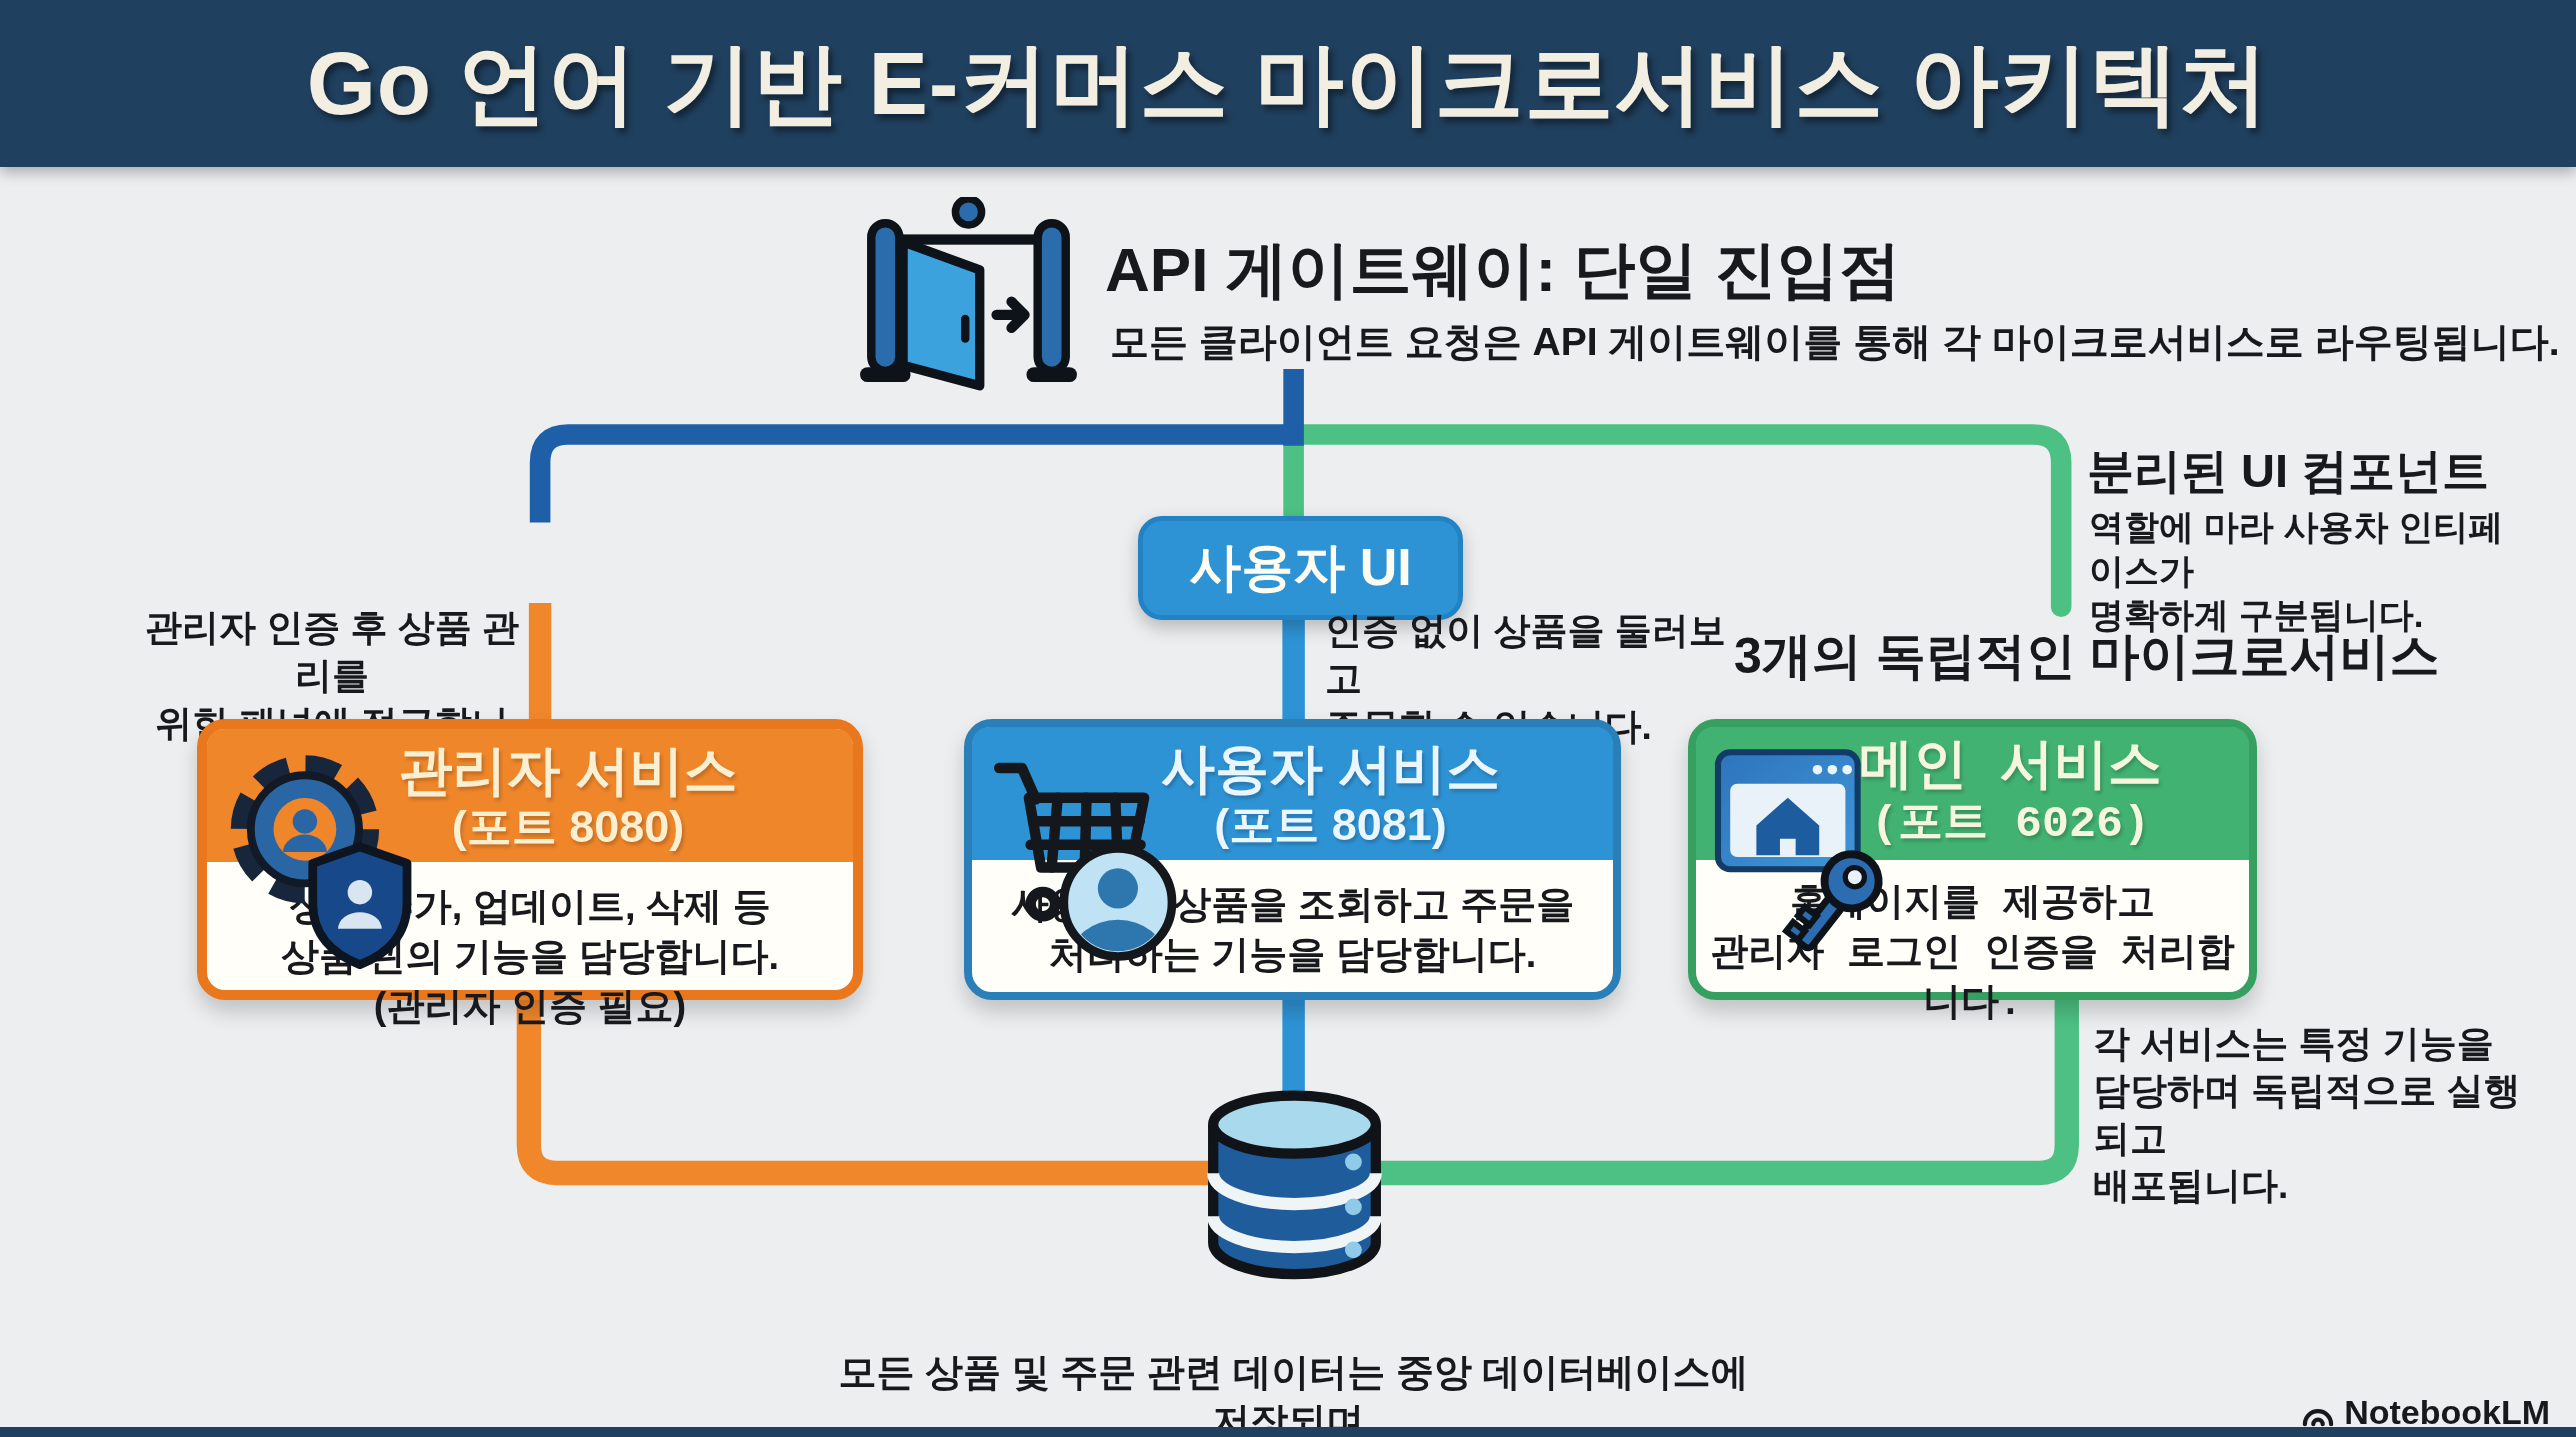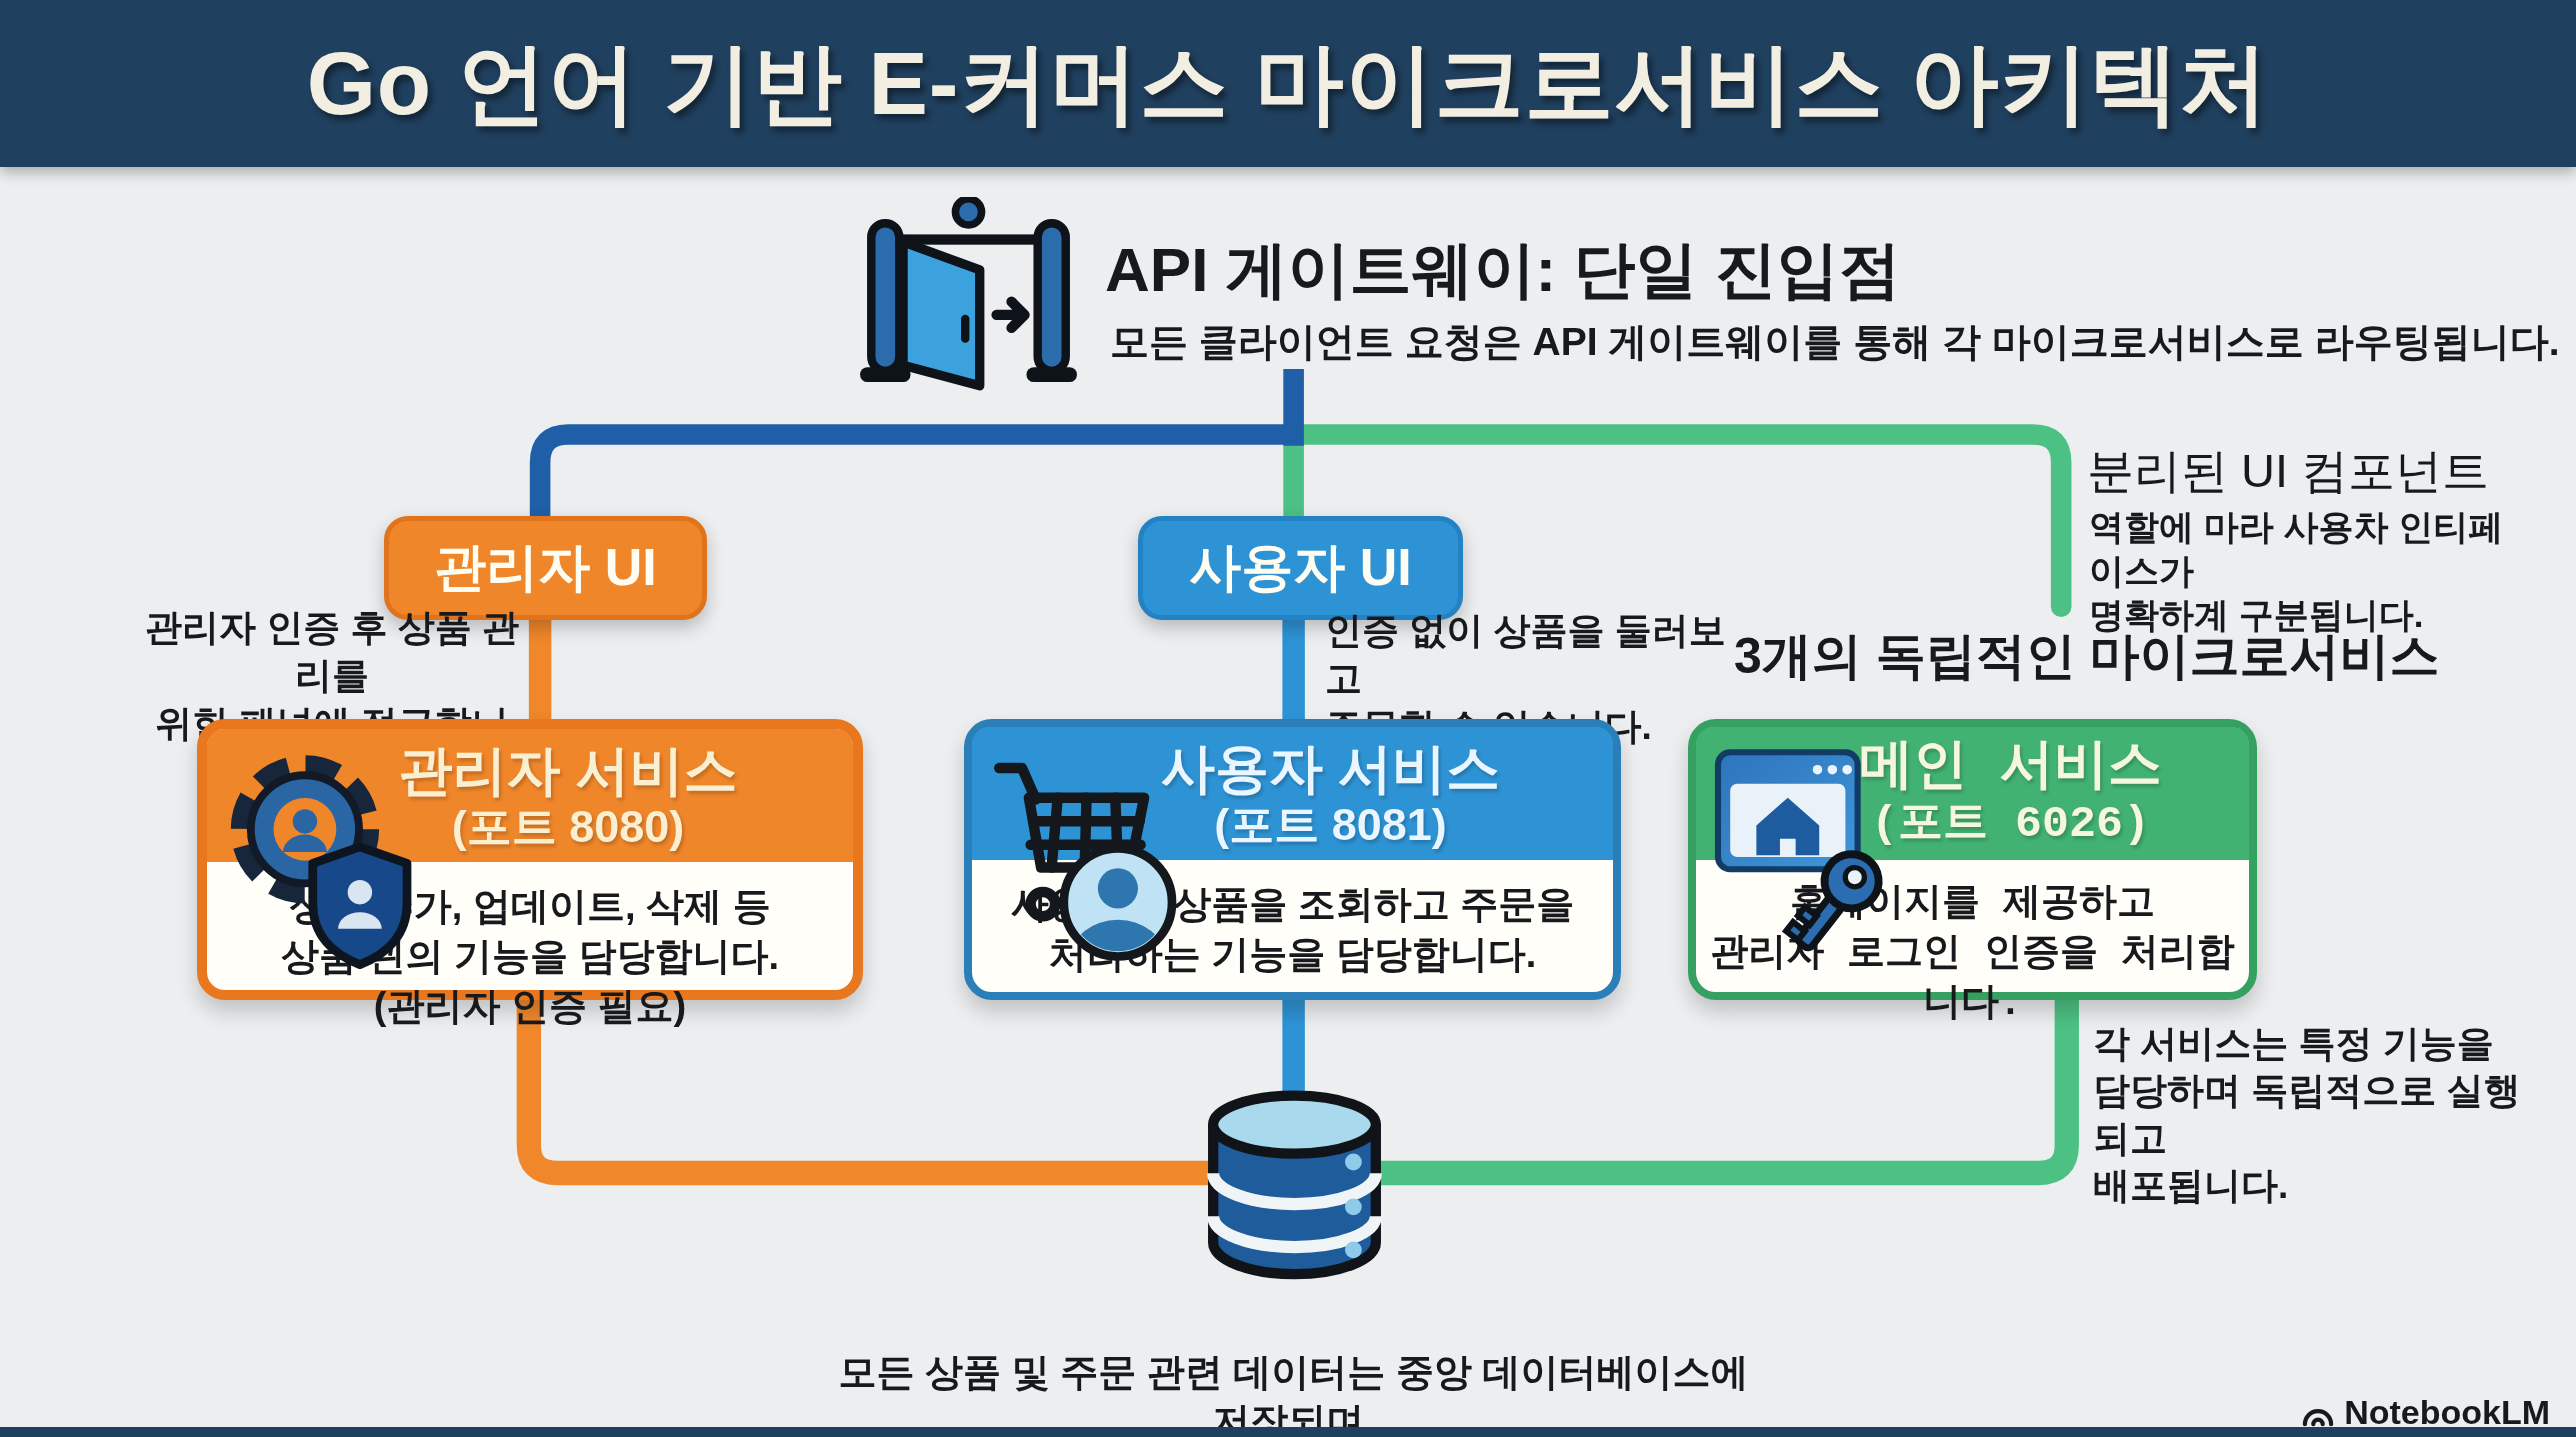--- a/index.html
+++ b/index.html
@@ -36,21 +36,21 @@
     color:#FFFDF2; font-weight:700; font-size:52px;
     box-shadow:0 7.5px 17px rgba(0,0,0,.22); white-space:nowrap;
   }
   .pill-orange { left:384px; top:516px; width:313px; height:94px; background:#F0862A; border:5.6px solid #E1731C; }
   .pill-blue   { left:1138px; top:516px; width:315px; height:94px; background:#2E93D5; border:5.6px solid #2282C4; }
 
   .side-text { font-size:37px; font-weight:700; line-height:1.3; white-space:pre-line; }
   .admin-desc { left:140px; top:604px; width:384px; text-align:center; }
   .user-desc  { left:1318px; top:607px; width:412px; text-align:left;margin-left:7px; }
 
-  .sep-heading { left:2087px; top:440px; font-size:47px; font-weight:400; white-space:nowrap; }
+  .sep-heading { left:2087px; top:440px; font-size:47px; font-weight:700; white-space:nowrap; }
   .sep-desc { left:2089px; top:505px; width:449px; font-size:35px; font-weight:700; line-height:1.25; white-space:pre-line; }
 
   .micro-label { left:1734px; top:623px; width:674px; text-align:center; font-size:50px; font-weight:800; white-space:nowrap; }
 
   
   .svc {
     position:absolute; top:719px; height:281px; border-radius:28px; background:#FFFEF8;
     box-shadow:0 11.2px 20.6px rgba(0,0,0,.18); box-sizing:border-box;
   }
   .svc-orange { left:197px;  width:666px; border:10.3px solid #E8771E; }
@@ -119,23 +119,20 @@
     <rect x="194" y="28" width="30" height="158" rx="15" fill="#2B6CAC" stroke="#0E1319" stroke-width="9"></rect>
     <rect x="42" y="40" width="156" height="11" fill="#0E1319"></rect>
     <circle cx="120" cy="16" r="14" fill="#2B6CAC" stroke="#0E1319" stroke-width="8"></circle>
     <polygon points="50,48 132,78 132,202 50,180" fill="#3BA2DE" stroke="#0E1319" stroke-width="10" stroke-linejoin="round"></polygon>
     <rect x="112" y="126" width="9" height="30" rx="4.5" fill="#0E1319"></rect>
     <path d="M150 126 h28 m-12 -14 l14 14 l-14 14" stroke="#0E1319" stroke-width="11" fill="none" stroke-linecap="round" stroke-linejoin="round"></path>
   </svg>
   <div class="abs gw-heading">API 게이트웨이: 단일 진입점</div>
   <div class="abs gw-desc">모든 클라이언트 요청은 API 게이트웨이를 통해 각 마이크로서비스로 라우팅됩니다.</div>
 
-  <div class="pill pill-orange">
-    <span>관리자 UI</span>
-  </div>
   <div class="pill pill-blue">
     <span>사용자 UI</span>
   </div>
 
   <div class="abs side-text admin-desc">관리자 인증 후 상품 관리를
 위한 패널에 접근합니다.</div>
   <div class="abs side-text user-desc">인증 없이 상품을 둘러보고
 주문할 수 있습니다.</div>
 
   <div class="abs sep-heading">분리된 UI 컴포넌트</div>

